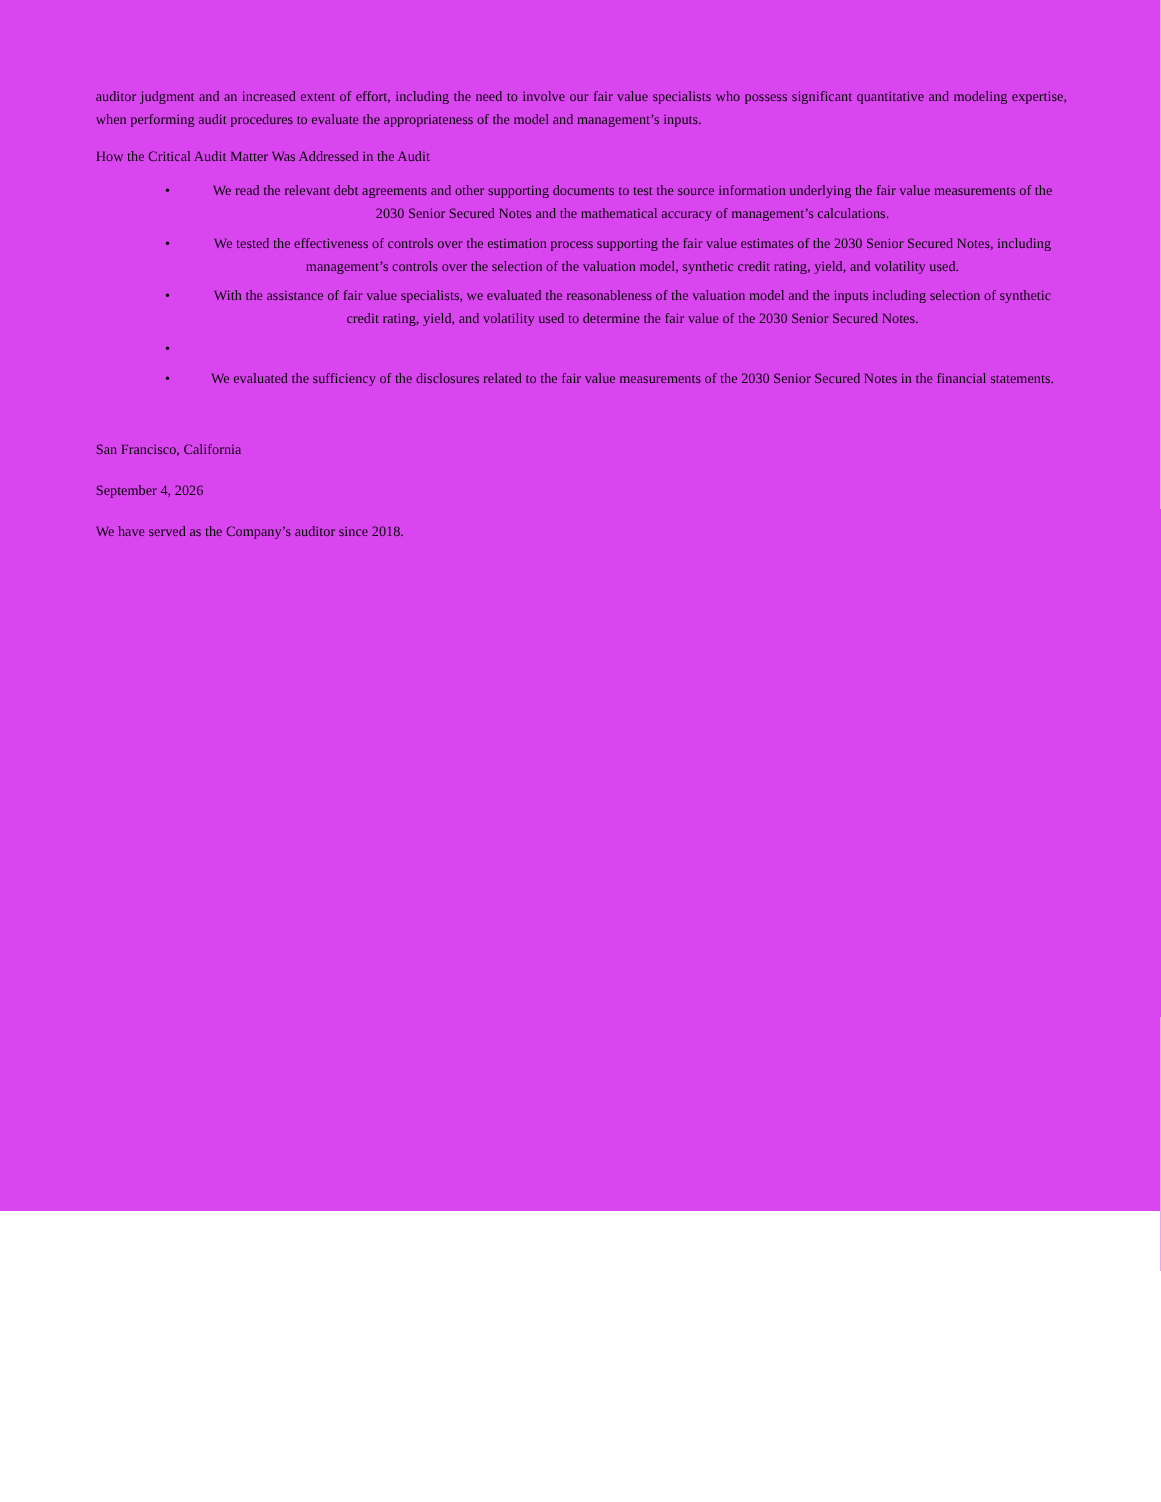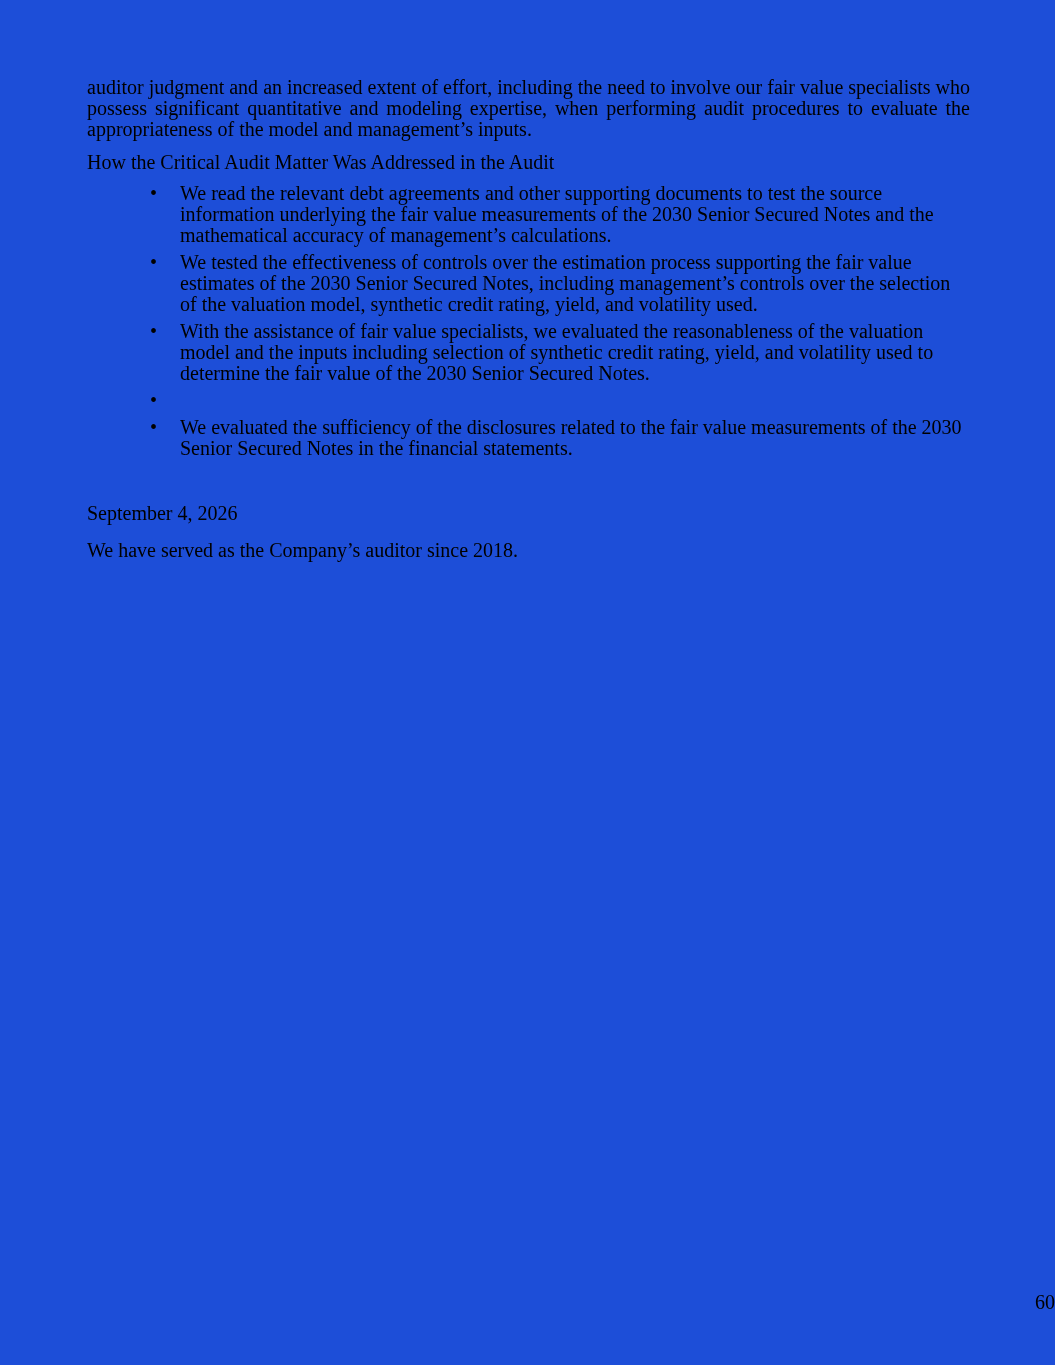--- a/index.html
+++ b/index.html
@@ -1,24 +1,24 @@
 <!DOCTYPE html>
 <html><head>
 <meta charset="utf-8">
 <style>
   * { margin: 0; padding: 0; box-sizing: border-box; }
   html, body { background: #ffffff; }
   .page {
     position: relative;
     width: 1055px;
-    height: 1365px;
-    background: #1d4ed8;
+    height: 1101px;
+    background: #d946ef;
     color: #000000;
     font-family: "Liberation Serif", "DejaVu Serif", serif;
-    font-size: 20px;
+    font-size: 13px;
     line-height: 21px;
     overflow: hidden;
   }
   .content {
     position: absolute;
     top: 77px;
     left: 87px;
     width: 883px;
   }
   .para-justify {
@@ -40,20 +40,21 @@
     display: flex;
     margin-bottom: 6px;
   }
   .bullet-marker {
     flex: 0 0 30px;
     margin-left: 63px;
     text-align: left;
   }
   .bullet-text {
     flex: 1;
+    text-align: center;
   }
   .signature-block {
     margin-top: 44px;
   }
   .signature-line {
     margin-bottom: 16px;
   }
   .page-number {
     position: absolute;
     top: 1292px;
@@ -89,20 +90,21 @@
       <li class="bullet-item">
         <span class="bullet-marker">•</span>
       </li>
       <li class="bullet-item">
         <span class="bullet-marker">•</span>
         <span class="bullet-text">We evaluated the sufficiency of the disclosures related to the fair value measurements of the 2030 Senior Secured Notes in the financial statements.</span>
       </li>
     </ul>
 
     <div class="signature-block">
+      <p class="signature-line">San Francisco, California</p>
       <p class="signature-line">September 4, 2026</p>
       <p class="signature-line">We have served as the Company’s auditor since 2018.</p>
     </div>
 
   </div>
 
   <div class="page-number">60</div>
 </div>
 
 </body></html>

